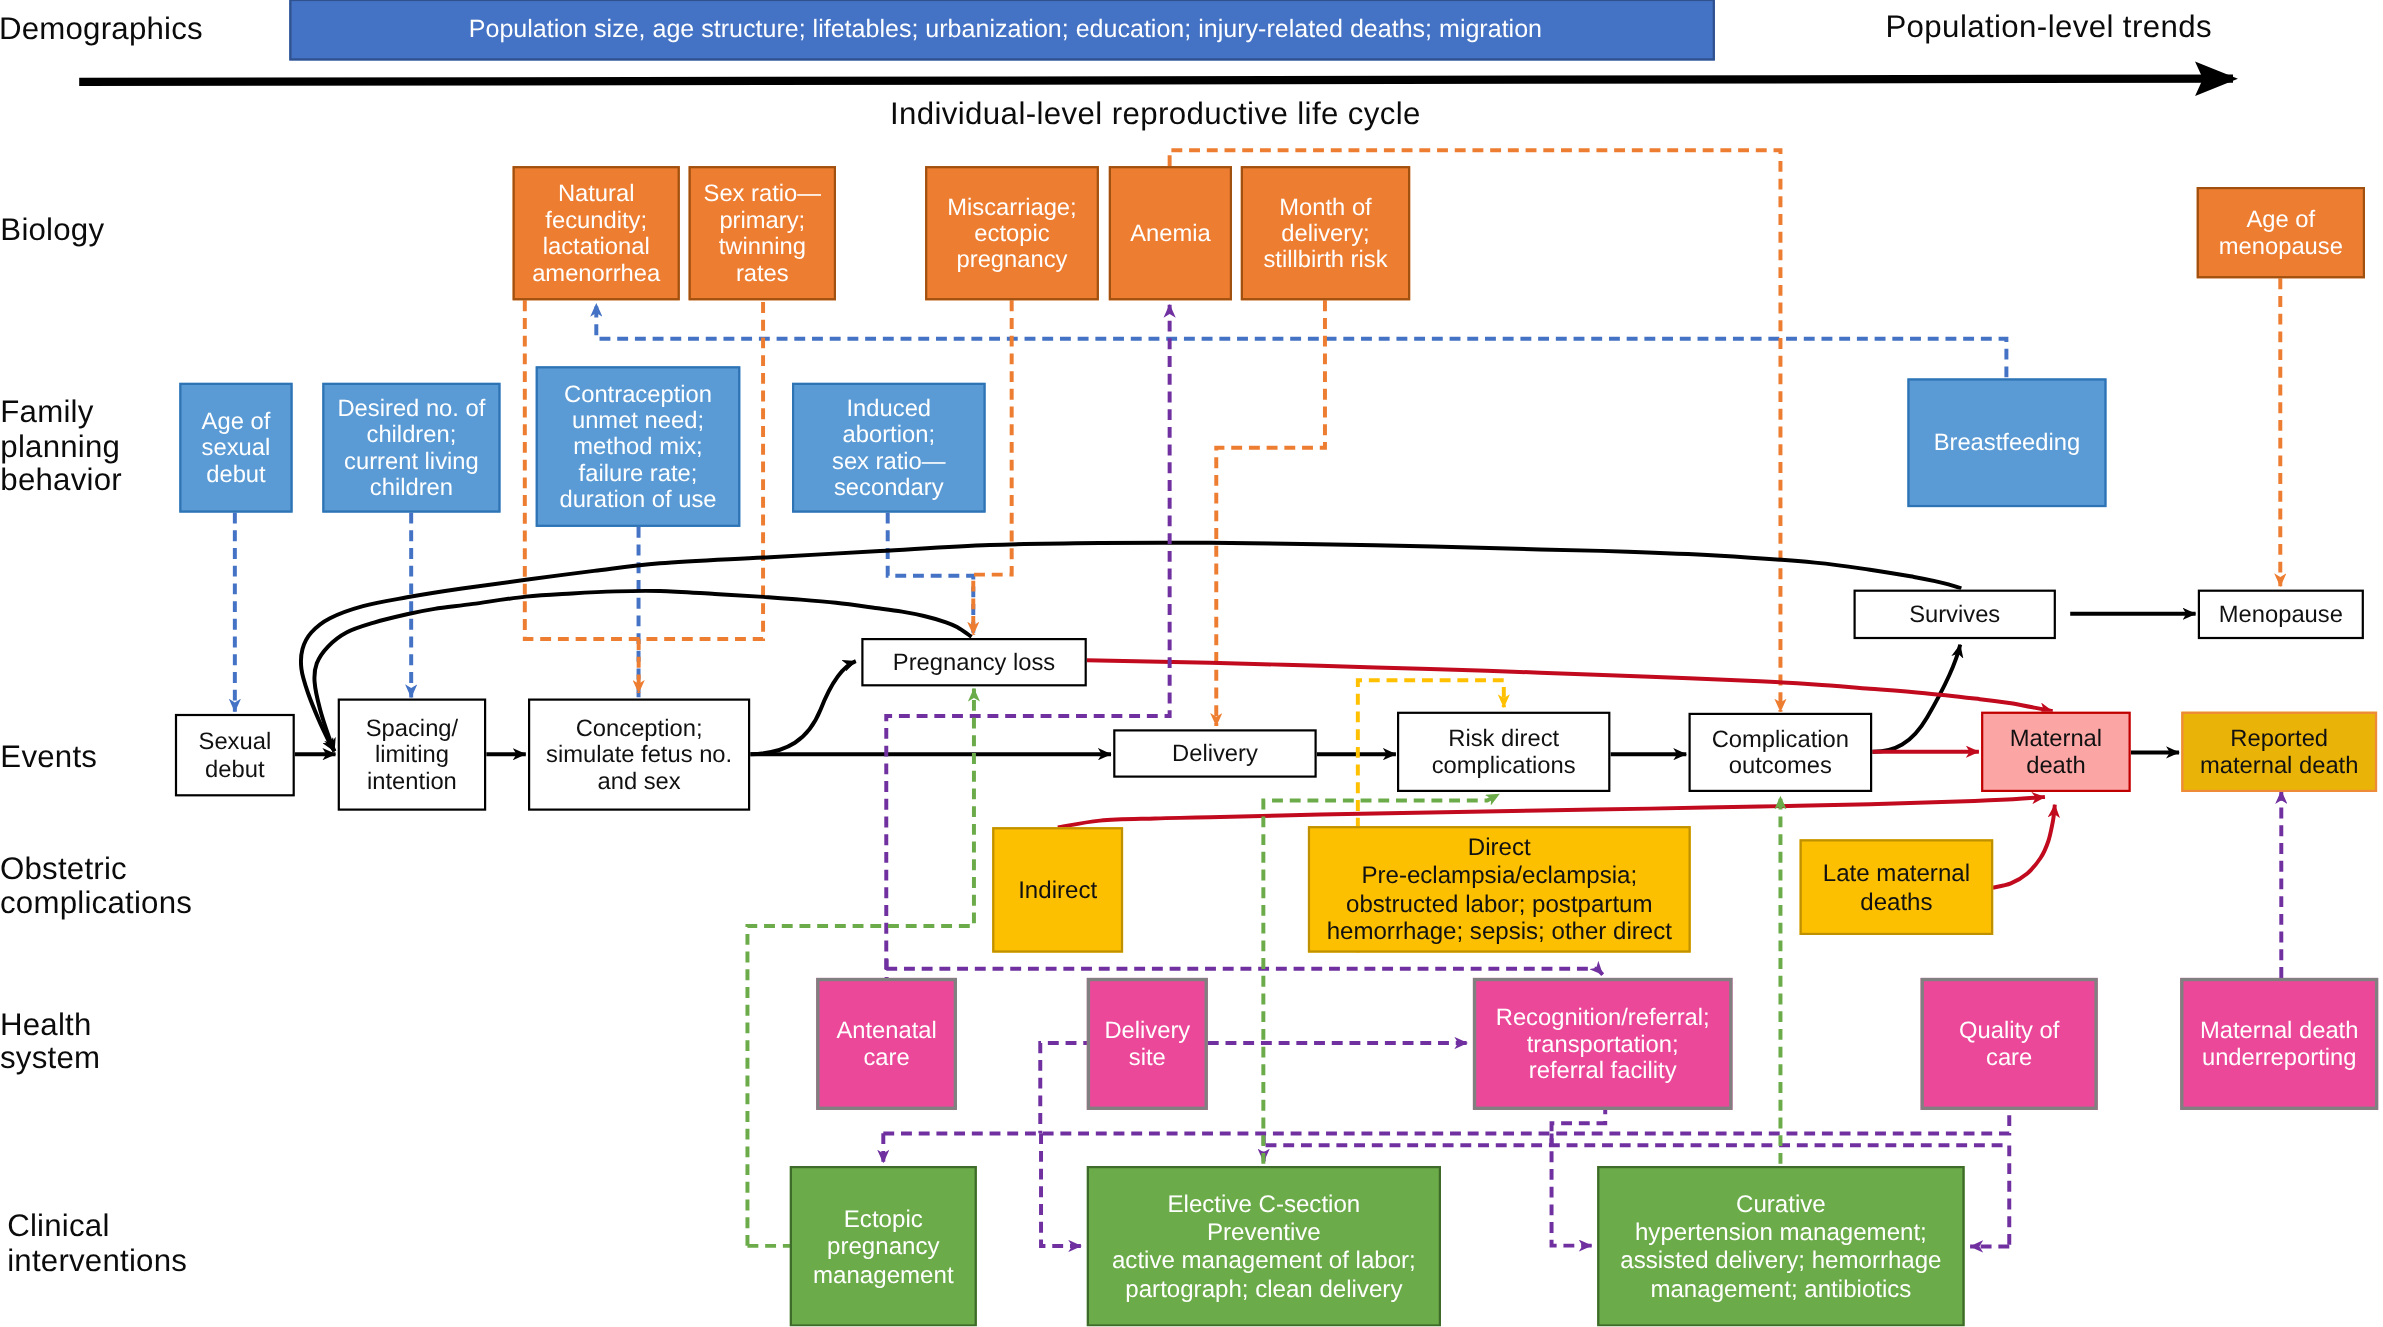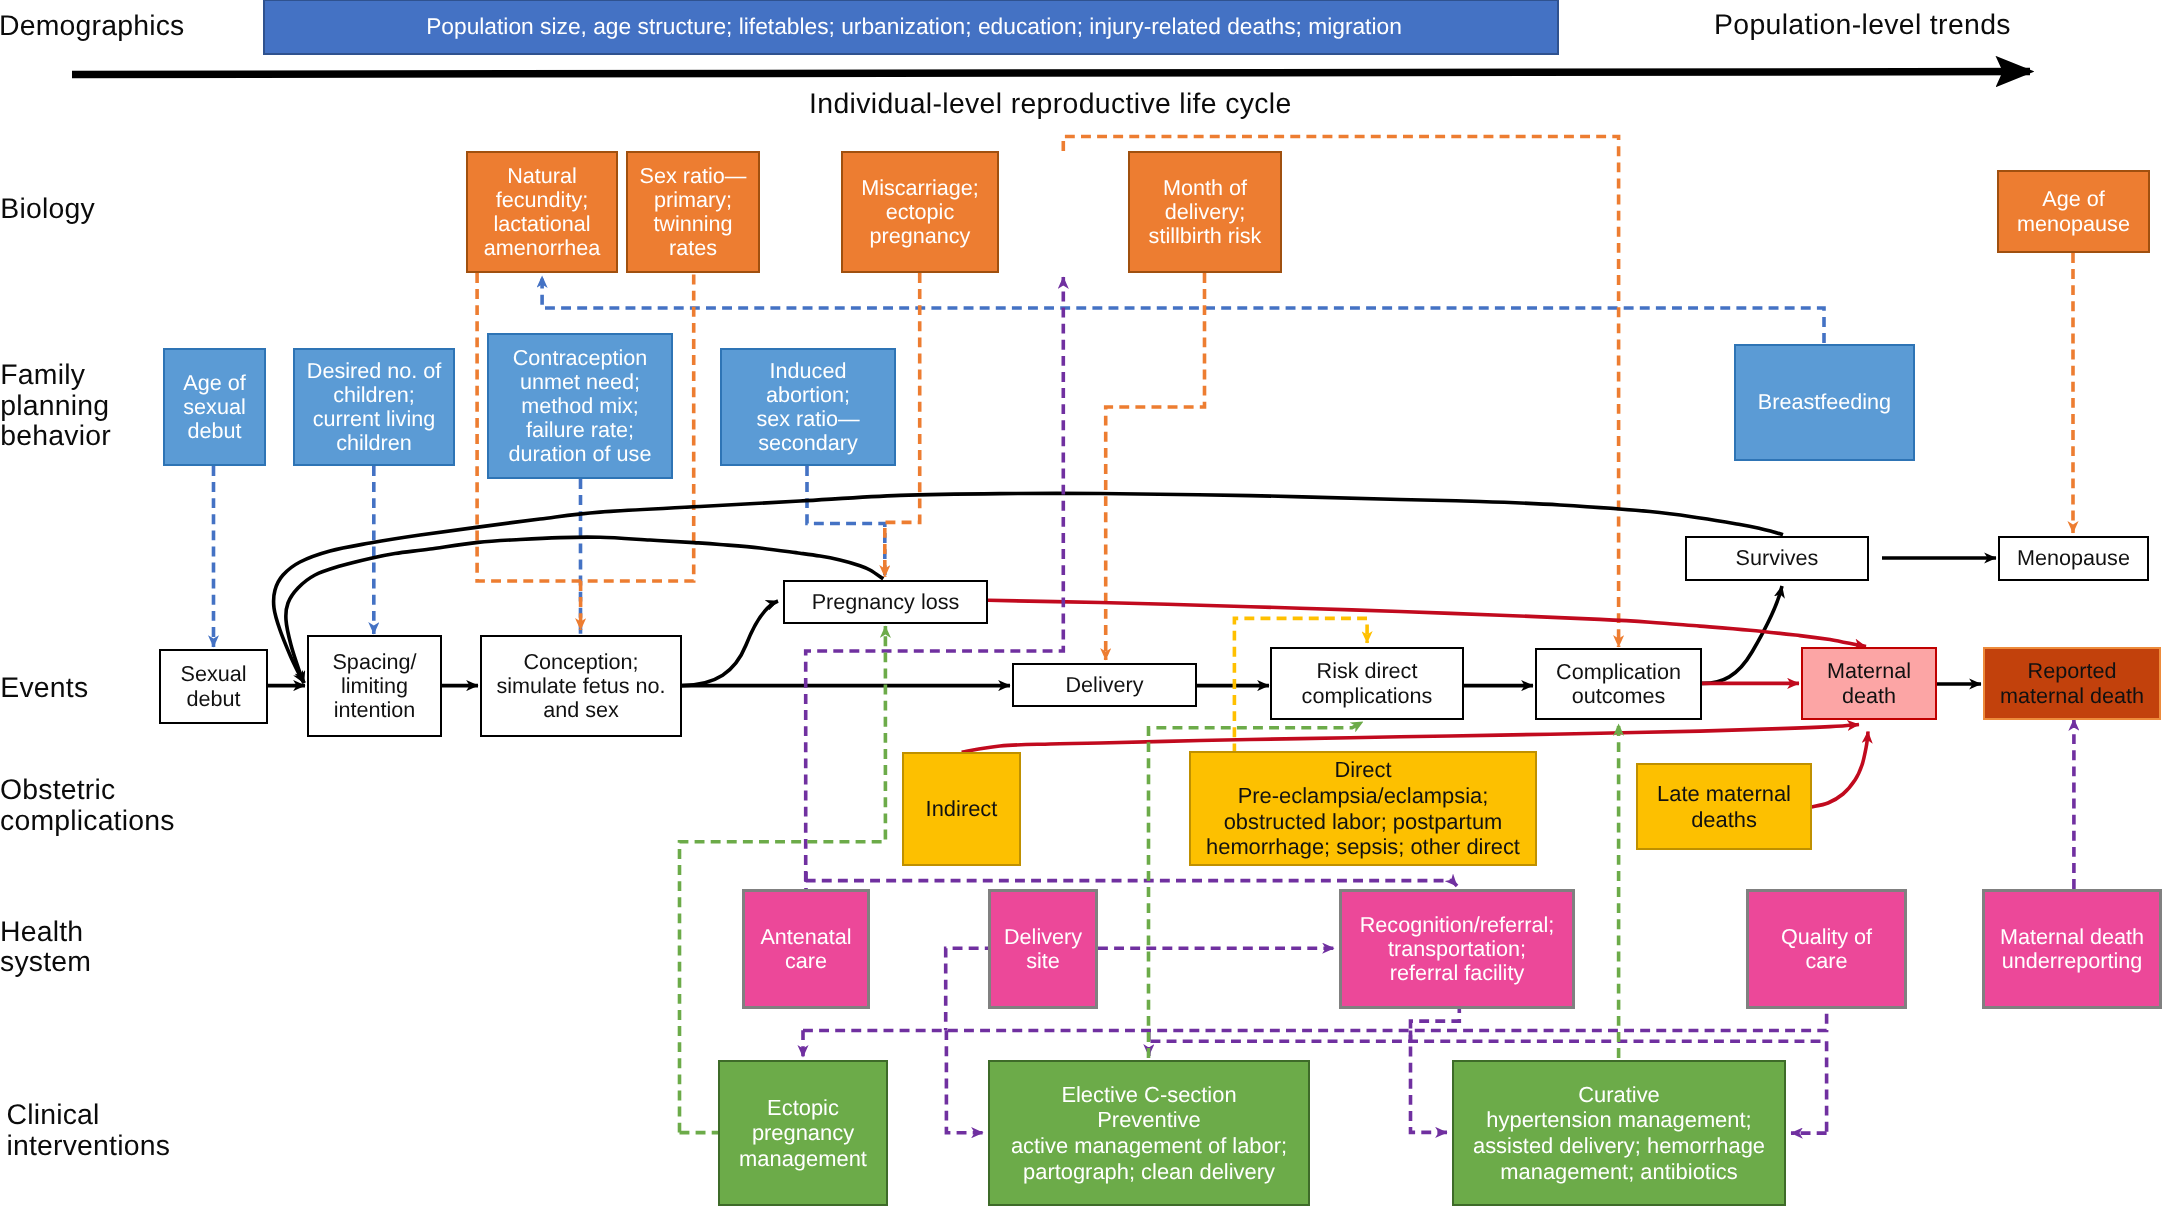--- a/index.html
+++ b/index.html
@@ -15,21 +15,21 @@
           justify-content:center;color:#fff;padding-left:6px;}
   .hdr{position:absolute;color:#0b0b0b;letter-spacing:0.35px;font-size:28.4px;}
   
   .blue   {background:#5b9bd5;border:2.3px solid #2e74b5;color:#ffffff;}
   .orange {background:#ed7d31;border:2.3px solid #a0500f;color:#ffffff;}
   .purple {background:#ec4899;border:3.5px solid #808080;color:#ffffff;}
   .gold   {background:#fdc000;border:2.3px solid #bf9000;color:#111111;}
   .green  {background:#6cab49;border:2.3px solid #3e6b29;color:#ffffff;}
   .white  {background:#ffffff;border:2.3px solid #000000;color:#111111;}
   .whitered{background:#fca5a5;border:2.6px solid #c00000;color:#111111;}
-  .whiteorange{background:#c2410c;border:2.4px solid #ed8b3b;color:#111111;}
+  .whiteorange{background:#eab308;border:2.4px solid #ed8b3b;color:#111111;}
 </style>
 </head>
 <body>
 <div id="page">
   <svg id="edges" viewBox="0 0 2166 1206" width="2166" height="1206">
       <defs>
         <marker id="000000-b" markerWidth="5.2" markerHeight="4.2" refX="4.6" refY="2.1" orient="auto" markerUnits="strokeWidth">
           <path d="M 0,0 L 5.2,2.1 L 0,4.2 L 0.95,2.1 Z" fill="#000000"></path>
         </marker>
         <marker id="4472c4" markerWidth="3.45" markerHeight="3.1" refX="3.3" refY="1.55" orient="auto" markerUnits="strokeWidth">
@@ -120,20 +120,21 @@
 fecundity;
 lactational
 amenorrhea</div>
     <div class="node orange" style="left: 626px; top: 151px; width: 134px; height: 122px; font-size: 21.6px;">Sex ratio—
 primary;
 twinning
 rates</div>
     <div class="node orange" style="left: 841px; top: 151px; width: 158px; height: 122px; font-size: 21.6px;">Miscarriage;
 ectopic
 pregnancy</div>
+    <div class="node orange" style="left: 1008px; top: 151px; width: 112px; height: 122px; font-size: 21.6px;">Anemia</div>
     <div class="node orange" style="left: 1128px; top: 151px; width: 154px; height: 122px; font-size: 21.6px;">Month of
 delivery;
 stillbirth risk</div>
     <div class="node orange" style="left: 1997px; top: 170px; width: 153px; height: 83px; font-size: 21.6px;">Age of
 menopause</div>
     <div class="node blue" style="left: 163px; top: 348px; width: 103px; height: 118px; font-size: 21.6px;">Age of
 sexual
 debut</div>
     <div class="node blue" style="left: 293px; top: 348px; width: 162px; height: 118px; font-size: 21.6px;">Desired no. of
 children;

